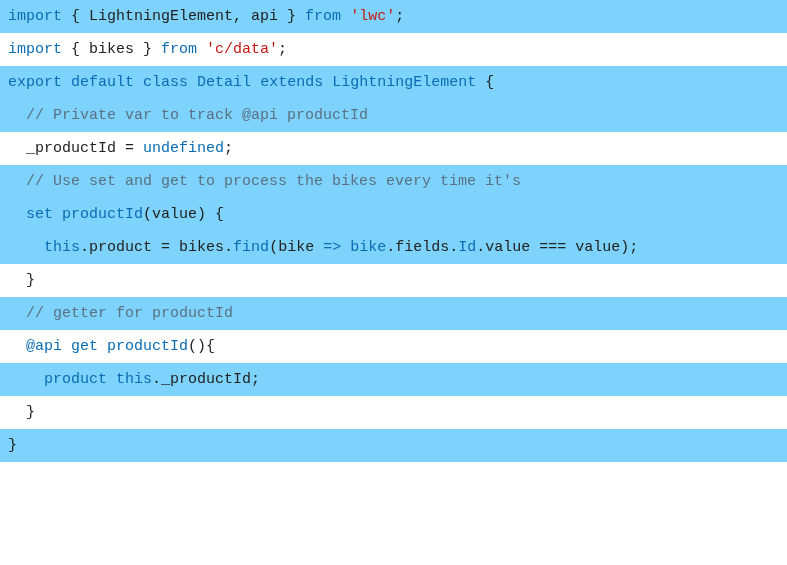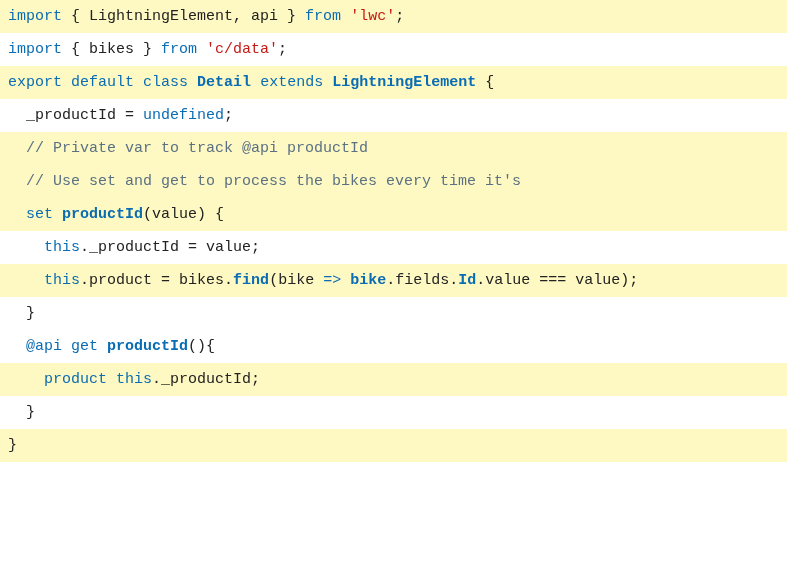--- a/index.html
+++ b/index.html
@@ -12,40 +12,40 @@
   }
   .code-container {
     width: 787px;
   }
   .line {
     padding: 6px 8px;
     white-space: pre;
     line-height: 1.4;
   }
   .line.alt {
-    background: #fef9c3;
+    background: #7dd3fc;
   }
   .tk-keyword { color: #0a6db3; }
   .tk-string { color: #c41a16; }
-  .tk-def { color: #0a6db3; font-weight: bold; }
+  .tk-def { color: #0a6db3; font-weight: normal; }
   .tk-comment { color: #5b7183; }
   .tk-plain { color: #222; }
   .tk-punct { color: #222; }
 </style>
 </head>
 <body>
 
 <div class="code-container" id="code-block">
     <div class="line alt"><span class="tk-keyword">import</span><span class="tk-punct"> { </span><span class="tk-plain">LightningElement</span><span class="tk-punct">, </span><span class="tk-plain">api</span><span class="tk-punct"> } </span><span class="tk-keyword">from</span><span class="tk-punct"> </span><span class="tk-string">'lwc'</span><span class="tk-punct">;</span></div>
     <div class="line"><span class="tk-keyword">import</span><span class="tk-punct"> { </span><span class="tk-plain">bikes</span><span class="tk-punct"> } </span><span class="tk-keyword">from</span><span class="tk-punct"> </span><span class="tk-string">'c/data'</span><span class="tk-punct">;</span></div>
     <div class="line alt"><span class="tk-keyword">export</span><span class="tk-punct"> </span><span class="tk-keyword">default</span><span class="tk-punct"> </span><span class="tk-keyword">class</span><span class="tk-punct"> </span><span class="tk-def">Detail</span><span class="tk-punct"> </span><span class="tk-keyword">extends</span><span class="tk-punct"> </span><span class="tk-def">LightningElement</span><span class="tk-punct"> {</span></div>
+    <div class="line alt">  <span class="tk-comment">// Private var to track @api productId</span></div>
     <div class="line">  <span class="tk-plain">_productId</span><span class="tk-punct"> = </span><span class="tk-keyword">undefined</span><span class="tk-punct">;</span></div>
-    <div class="line alt">  <span class="tk-comment">// Private var to track @api productId</span></div>
     <div class="line alt">  <span class="tk-comment">// Use set and get to process the bikes every time it's</span></div>
     <div class="line alt">  <span class="tk-keyword">set</span><span class="tk-punct"> </span><span class="tk-def">productId</span><span class="tk-punct">(</span><span class="tk-plain">value</span><span class="tk-punct">) {</span></div>
-    <div class="line">    <span class="tk-keyword">this</span><span class="tk-punct">.</span><span class="tk-plain">_productId</span><span class="tk-punct"> = </span><span class="tk-plain">value</span><span class="tk-punct">;</span></div>
     <div class="line alt">    <span class="tk-keyword">this</span><span class="tk-punct">.</span><span class="tk-plain">product</span><span class="tk-punct"> = </span><span class="tk-plain">bikes</span><span class="tk-punct">.</span><span class="tk-def">find</span><span class="tk-punct">(</span><span class="tk-plain">bike</span><span class="tk-punct"> </span><span class="tk-keyword">=&gt;</span><span class="tk-punct"> </span><span class="tk-def">bike</span><span class="tk-punct">.</span><span class="tk-plain">fields</span><span class="tk-punct">.</span><span class="tk-def">Id</span><span class="tk-punct">.</span><span class="tk-plain">value</span><span class="tk-punct"> === </span><span class="tk-plain">value</span><span class="tk-punct">);</span></div>
     <div class="line">  <span class="tk-punct">}</span></div>
+    <div class="line alt">  <span class="tk-comment">// getter for productId</span></div>
     <div class="line">  <span class="tk-keyword">@api</span><span class="tk-punct"> </span><span class="tk-keyword">get</span><span class="tk-punct"> </span><span class="tk-def">productId</span><span class="tk-punct">(){</span></div>
     <div class="line alt">    <span class="tk-keyword">product</span><span class="tk-punct"> </span><span class="tk-keyword">this</span><span class="tk-punct">.</span><span class="tk-plain">_productId</span><span class="tk-punct">;</span></div>
     <div class="line">  <span class="tk-punct">}</span></div>
     <div class="line alt"><span class="tk-punct">}</span></div>
   </div>
 
 </body></html>

